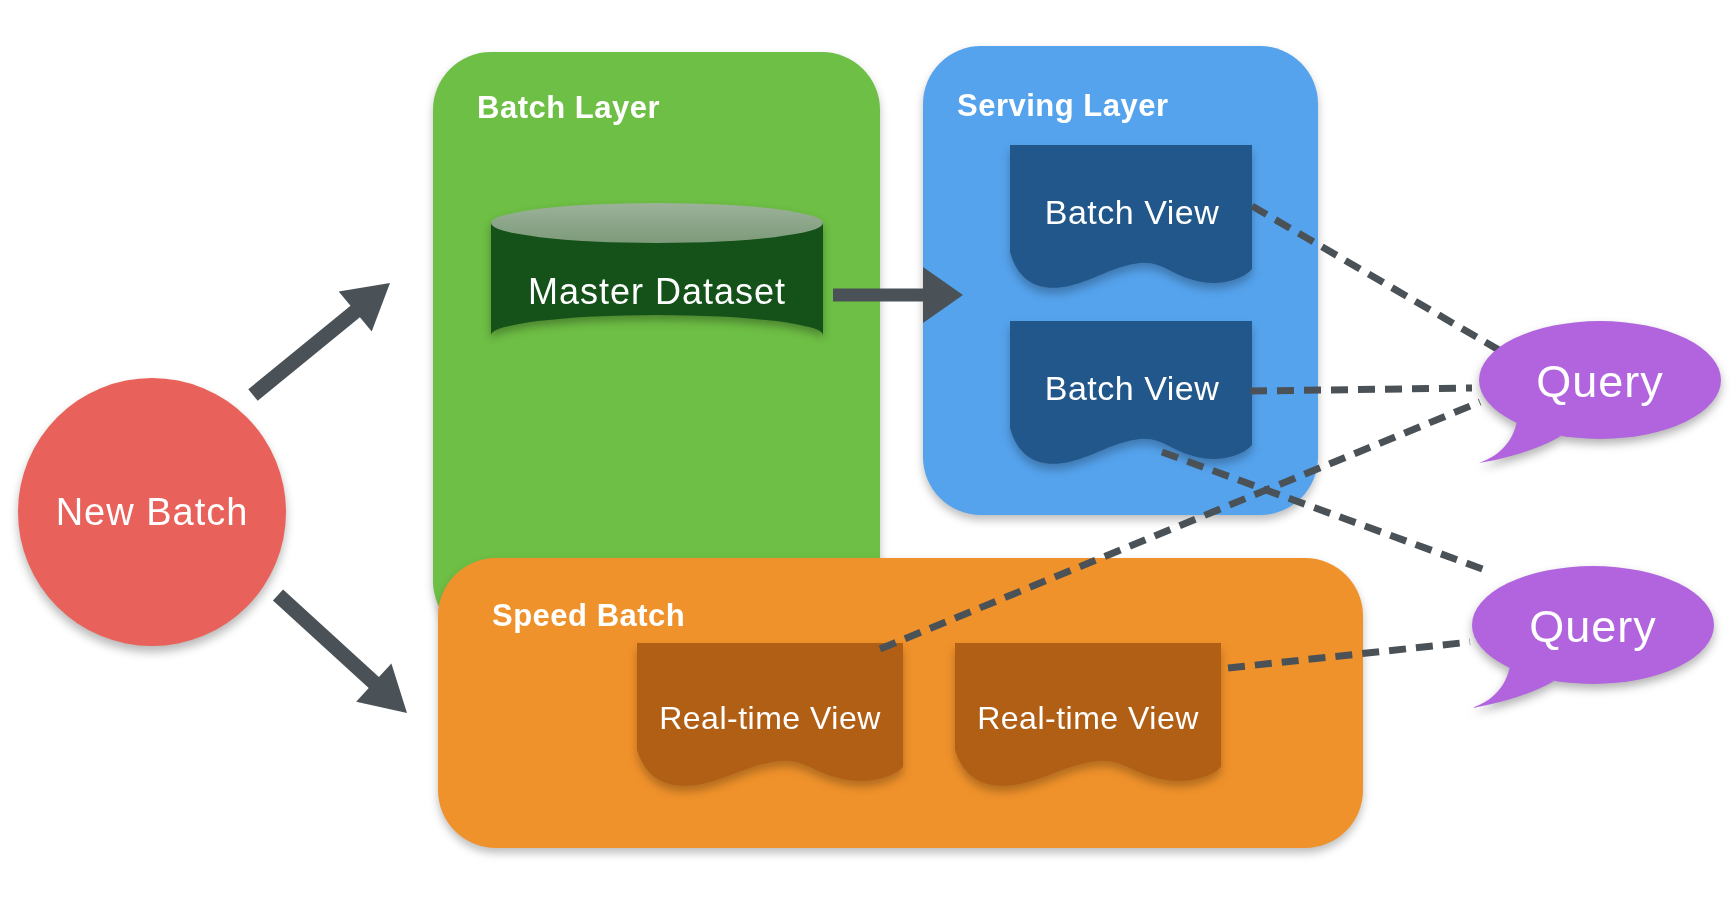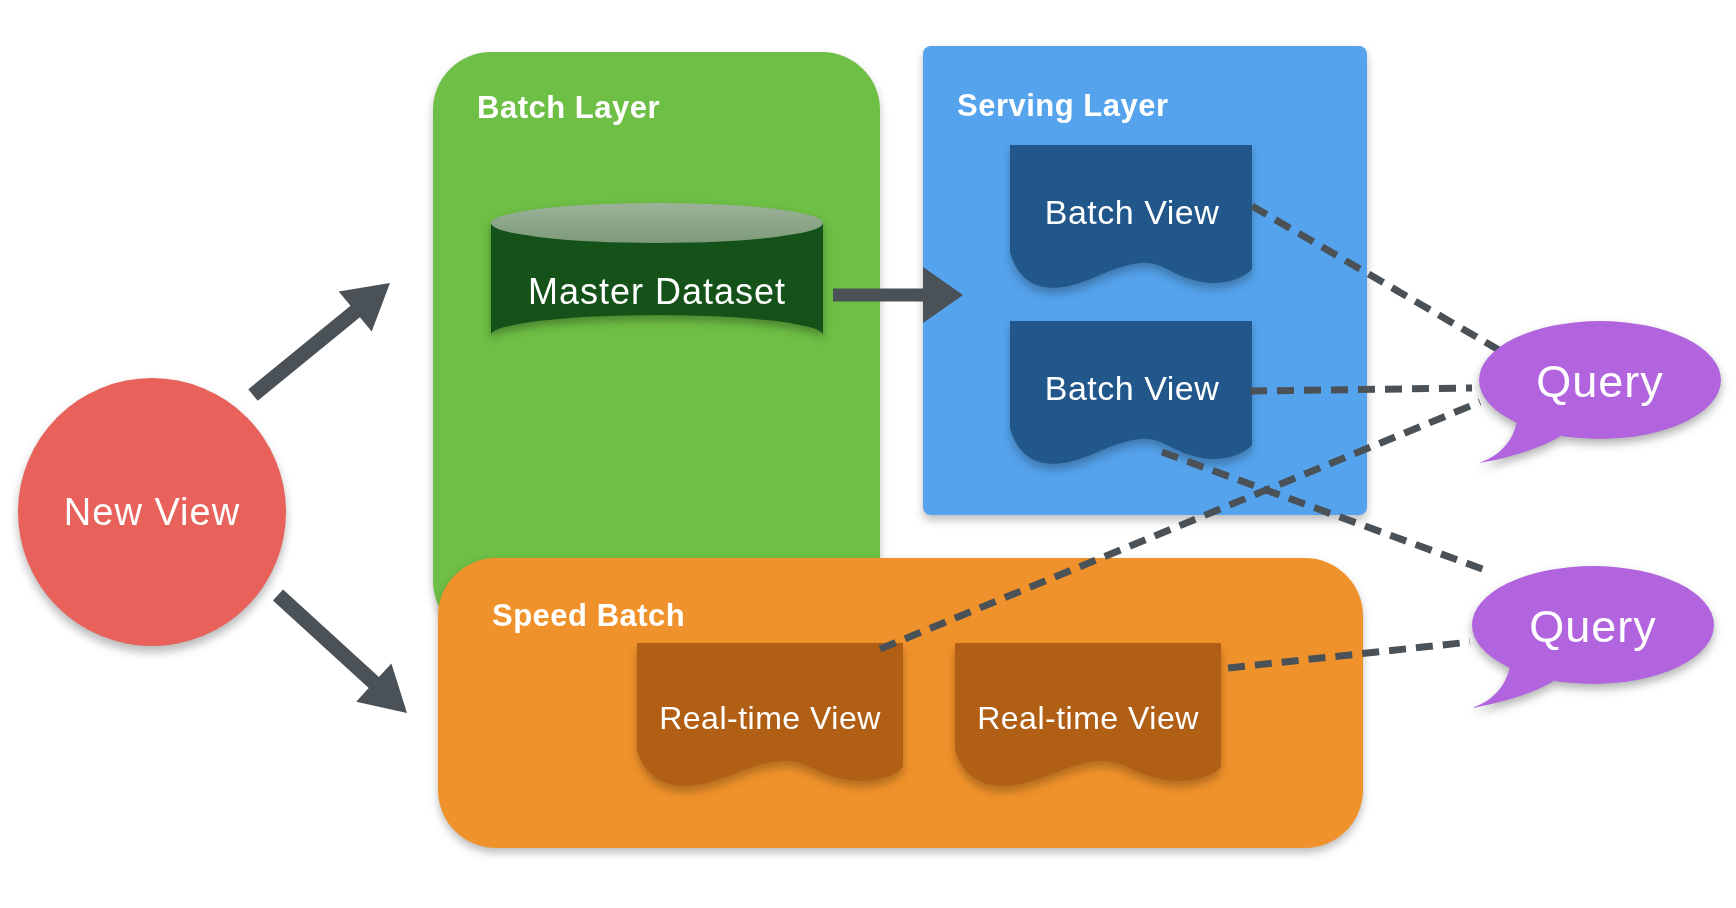--- a/index.html
+++ b/index.html
@@ -9,21 +9,21 @@
     font-family:"Liberation Sans", sans-serif;
   }
   .abs { position:absolute; }
 
   
   .layer-box {
     position:absolute; border-radius:58px;
     box-shadow:0 5px 9px rgba(70,70,70,.35);
   }
   .layer-box.batch   { left:433px; top:52px;  width:447px; height:587px; background:var(--batch-green,#6EBF45); }
-  .layer-box.serving { left:923px; top:46px;  width:444px; height:469px; background:var(--serving-blue,#55A3ED);border-radius:8px; }
+  .layer-box.serving { left:923px; top:46px;  width:395px; height:469px; background:var(--serving-blue,#55A3ED); }
   .layer-box.speed   { left:438px; top:558px; width:925px; height:290px; background:var(--speed-orange,#F0922B); }
 
   .layer-heading {
     position:absolute; color:var(--label-white,#fff);
     font-size:31px; font-weight:bold; letter-spacing:.5px; white-space:nowrap;
   }
   .batch   .layer-heading { left:44px; top:38px; }
   .serving .layer-heading { left:34px; top:42px; }
   .speed   .layer-heading { left:54px; top:40px; }
 
@@ -74,21 +74,21 @@
 
   <div class="layer-box serving z1">
     <span class="layer-heading">Serving Layer</span>
   </div>
 
   <div class="layer-box speed z1">
     <span class="layer-heading">Speed Batch</span>
   </div>
 
   <div class="new-data z1">
-    <span>New View</span>
+    <span>New Batch</span>
   </div>
 
   <svg class="abs z2 shadowed-cyl" style="left:491px; top:203px;" width="332" height="160" viewBox="0 0 332 160">
     <defs>
       <linearGradient id="cylTop" x1="0" y1="0" x2="0" y2="1">
         <stop offset="0" stop-color="var(--dataset-top-light,#9CB29A)"></stop>
         <stop offset="1" stop-color="var(--dataset-top-dark,#7D9A7A)"></stop>
       </linearGradient>
     </defs>
     <path class="cyl-body" d="M0,20 L0,132 A166,20 0 0 1 332,132 L332,20 Z"></path>

